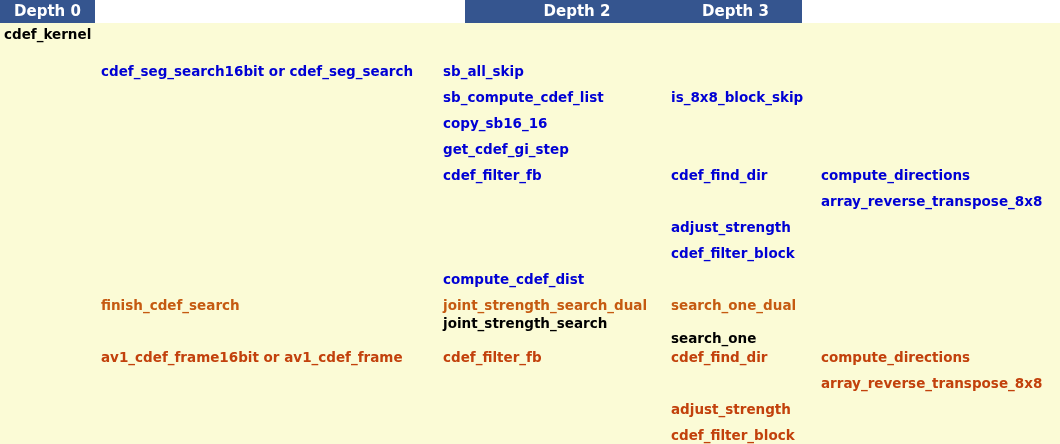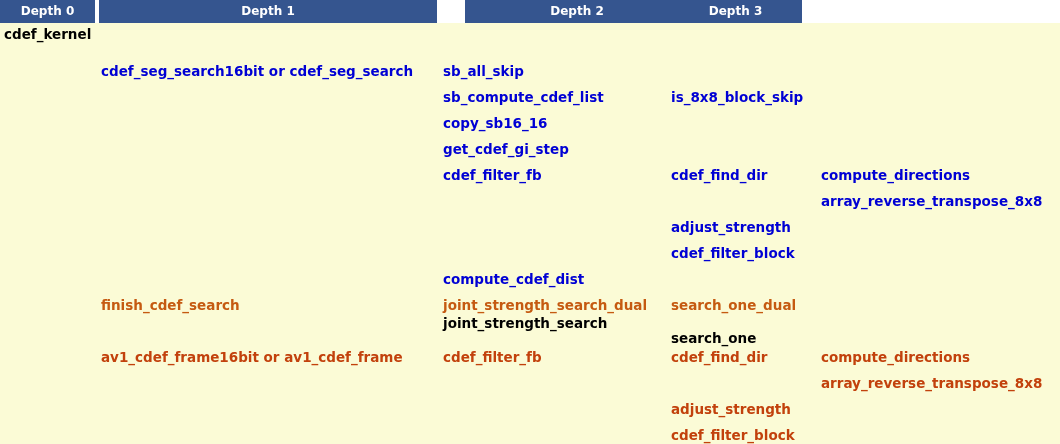--- a/index.html
+++ b/index.html
@@ -24,21 +24,21 @@
     height: 23px;
     background: #ffffff;
   }
   .hdr {
     position: absolute;
     top: 0;
     height: 23px;
     background: #35558F;
     color: #FFFFFF;
     font-weight: bold;
-    font-size: 12px;
+    font-size: 15px;
     line-height: 23px;
     text-align: center;
     white-space: nowrap;
     overflow: hidden;
   }
   .hdr-0 { left: 0px;   width: 95px;  }
   .hdr-1 { left: 99px;  width: 338px; }
   .hdr-2 { left: 441px; width: 224px; margin-left: 24px; }
   .hdr-3 { left: 669px; width: 133px; }
   .hdr-4 { left: 818px; width: 242px; }
@@ -71,21 +71,20 @@
   .green  { color: #c2410c; }
   .black  { color: #000000; }
 </style>
 </head>
 <body>
 
 <div id="page">
 
   <div class="hdr-row">
     <div class="hdr hdr-0">Depth 0</div>
-    <div class="hdr hdr-1">Depth 1</div>
     <div class="hdr hdr-2">Depth 2</div>
     <div class="hdr hdr-3">Depth 3</div>
   </div>
 
   <div class="body-area" id="body-area">
       <div class="cell c0 black" style="top: 3px;">cdef_kernel</div>
       <div class="cell c1 blue" style="top: 40px;">cdef_seg_search16bit or cdef_seg_search</div>
       <div class="cell c2 blue" style="top: 40px;">sb_all_skip</div>
       <div class="cell c2 blue" style="top: 66px;">sb_compute_cdef_list</div>
       <div class="cell c2 blue" style="top: 92px;">copy_sb16_16</div>

